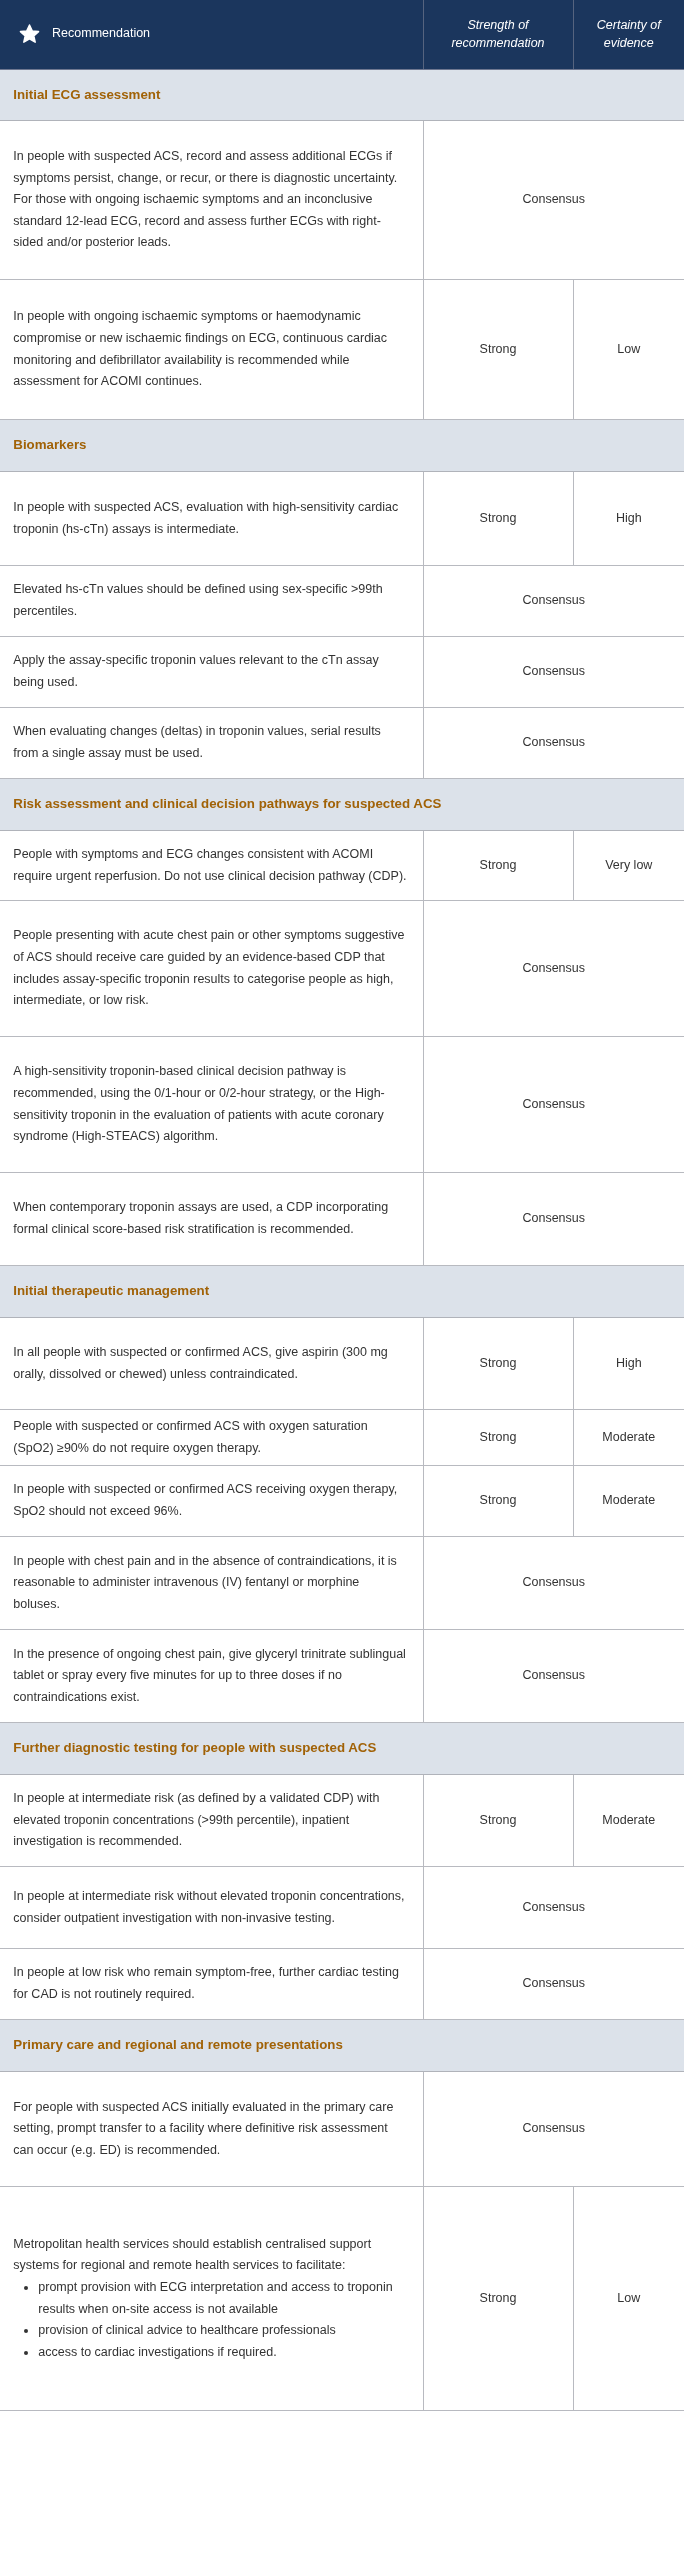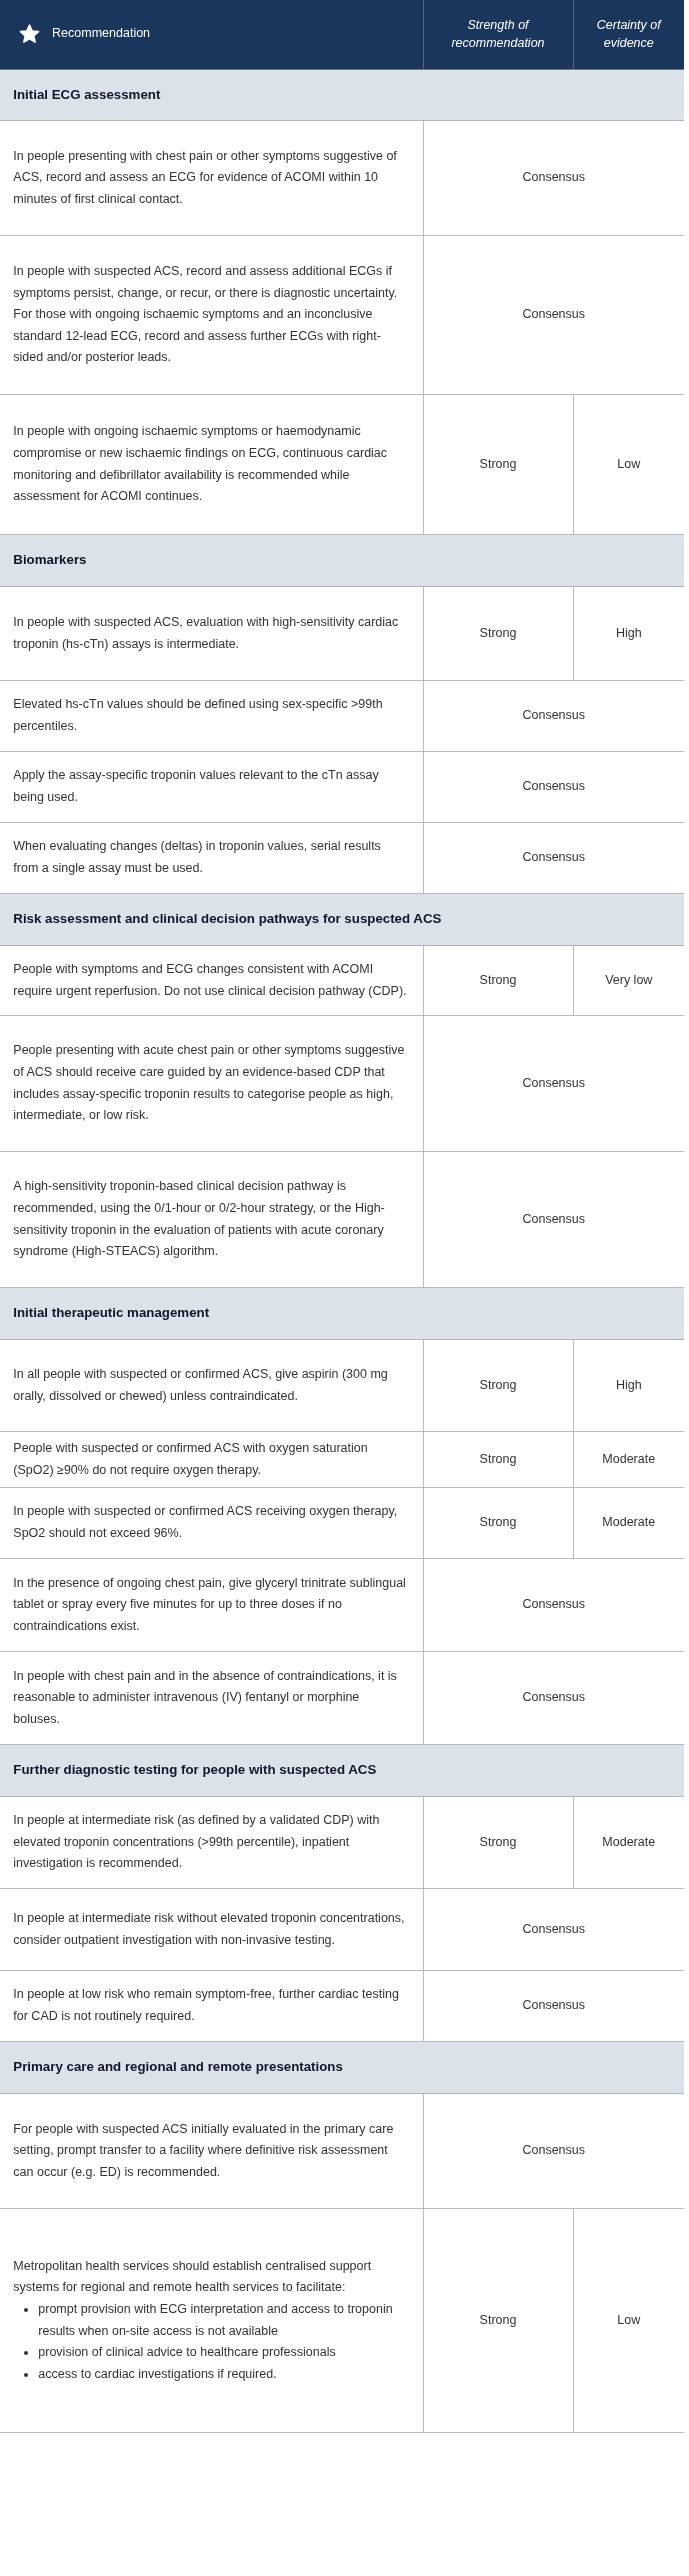--- a/index.html
+++ b/index.html
@@ -7,21 +7,21 @@
   .tbl { width: 684px; border-collapse: collapse; table-layout: fixed; }
   .tbl col.c1 { width: 423px; }
   .tbl col.c2 { width: 150px; }
   .tbl col.c3 { width: 111px; }
   .hdr th { background: #1b365d; color: #ffffff; font-weight: normal; font-size: 12.5px; line-height: 17.5px; height: 69px; padding: 0; border-bottom: 1.7px solid #6e7790; }
   .hdr th.h1 { text-align: left; padding-left: 18.3px; }
   .hdr th.h2, .hdr th.h3 { text-align: center; border-left: 0.8px solid #56647f; font-style: italic; }
   .hdr .star { display: inline-block; width: 23px; height: 22.4px; vertical-align: middle; margin-right: 10.8px; }
   .hdr .star svg { width: 23px; height: 22.4px; display: block; }
   .hdr .hlabel { vertical-align: middle; }
-  .sec td { background: #dce2ea; font-weight: bold; font-size: 13.3px; color: #0f172a; padding: 0 13.3px; text-align: left; vertical-align: top; padding-top: 16.6px; border-bottom: 1.7px solid #b0b3ba; box-sizing: border-box; }
+  .sec td { background: #dce2ea; font-weight: bold; font-size: 13.3px; color: #a16207; padding: 0 13.3px; text-align: left; vertical-align: top; padding-top: 16.6px; border-bottom: 1.7px solid #b0b3ba; box-sizing: border-box; }
   .row td { font-size: 12.5px; line-height: 21.6px; padding: 0 13.3px; vertical-align: middle; border-bottom: 1.7px solid #b8bac0; box-sizing: border-box; }
   .row td.rec { text-align: left; color: #333333; }
   .row td.val { text-align: center; border-left: 0.8px solid #b8bac0; padding: 0 5px; }
   .row td.rec .txt { display: block; }
   ul.bul { margin: 0; padding-left: 25px; }
   ul.bul li { padding-left: 0; }
 </style>
 </head>
 <body>
 
@@ -42,24 +42,20 @@
       </th>
       <th class="h2">Strength of recommendation</th>
       <th class="h3">Certainty of evidence</th>
     </tr>
   </thead>
   <tbody>
 
     <tr class="sec">
         <td colspan="3" style="height:51px">Initial ECG assessment</td>
       </tr>
-    <tr class="row">
-      <td class="rec" style="height:115px">In people presenting with chest pain or other symptoms suggestive of ACS, record and assess an ECG for evidence of ACOMI within 10 minutes of first clinical contact.</td>
-      <td class="val" colspan="2">Consensus</td>
-    </tr>
     <tr class="row">
       <td class="rec" style="height:159px">In people with suspected ACS, record and assess additional ECGs if symptoms persist, change, or recur, or there is diagnostic uncertainty. For those with ongoing ischaemic symptoms and an inconclusive standard 12-lead ECG, record and assess further ECGs with right-sided and/or posterior leads.</td>
       <td class="val" colspan="2">Consensus</td>
     </tr>
     <tr class="row">
       <td class="rec" style="height:140px">In people with ongoing ischaemic symptoms or haemodynamic compromise or new ischaemic findings on ECG, continuous cardiac monitoring and defibrillator availability is recommended while assessment for ACOMI continues.</td>
       <td class="val">Strong</td>
       <td class="val">Low</td>
     </tr>
 
@@ -93,45 +89,49 @@
       <td class="val">Very low</td>
     </tr>
     <tr class="row">
       <td class="rec" style="height:136px">People presenting with acute chest pain or other symptoms suggestive of ACS should receive care guided by an evidence-based CDP that includes assay-specific troponin results to categorise people as high, intermediate, or low risk.</td>
       <td class="val" colspan="2">Consensus</td>
     </tr>
     <tr class="row">
       <td class="rec" style="height:136px">A high-sensitivity troponin-based clinical decision pathway is recommended, using the 0/1-hour or 0/2-hour strategy, or the High-sensitivity troponin in the evaluation of patients with acute coronary syndrome (High-STEACS) algorithm.</td>
       <td class="val" colspan="2">Consensus</td>
     </tr>
+    <tr class="row">
+      <td class="rec" style="height:93px">When contemporary troponin assays are used, a CDP incorporating formal clinical score-based risk stratification is recommended.</td>
+      <td class="val" colspan="2">Consensus</td>
+    </tr>
 
     <tr class="sec">
         <td colspan="3" style="height:52px">Initial therapeutic management</td>
       </tr>
     <tr class="row">
       <td class="rec" style="height:92px">In all people with suspected or confirmed ACS, give aspirin (300 mg orally, dissolved or chewed) unless contraindicated.</td>
       <td class="val">Strong</td>
       <td class="val">High</td>
     </tr>
     <tr class="row">
       <td class="rec" style="height:56px">People with suspected or confirmed ACS with oxygen saturation (SpO2) ≥90% do not require oxygen therapy.</td>
       <td class="val">Strong</td>
       <td class="val">Moderate</td>
     </tr>
     <tr class="row">
       <td class="rec" style="height:71px">In people with suspected or confirmed ACS receiving oxygen therapy, SpO2 should not exceed 96%.</td>
       <td class="val">Strong</td>
       <td class="val">Moderate</td>
     </tr>
     <tr class="row">
-      <td class="rec" style="height:93px">In the presence of ongoing chest pain, give glyceryl trinitrate sublingual tablet or spray every five minutes for up to three doses if no contraindications exist.</td>
+      <td class="rec" style="height:93px">In people with chest pain and in the absence of contraindications, it is reasonable to administer intravenous (IV) fentanyl or morphine boluses.</td>
       <td class="val" colspan="2">Consensus</td>
     </tr>
     <tr class="row">
-      <td class="rec" style="height:93px">In people with chest pain and in the absence of contraindications, it is reasonable to administer intravenous (IV) fentanyl or morphine boluses.</td>
+      <td class="rec" style="height:93px">In the presence of ongoing chest pain, give glyceryl trinitrate sublingual tablet or spray every five minutes for up to three doses if no contraindications exist.</td>
       <td class="val" colspan="2">Consensus</td>
     </tr>
 
     <tr class="sec">
         <td colspan="3" style="height:52px">Further diagnostic testing for people with suspected ACS</td>
       </tr>
     <tr class="row">
       <td class="rec" style="height:92px">In people at intermediate risk (as defined by a validated CDP) with elevated troponin concentrations (&gt;99th percentile), inpatient investigation is recommended.</td>
       <td class="val">Strong</td>
       <td class="val">Moderate</td>

